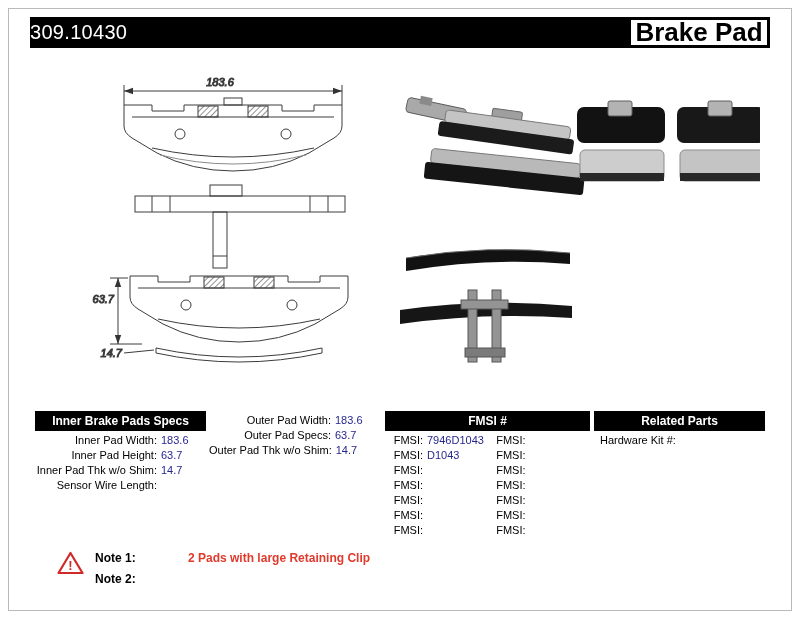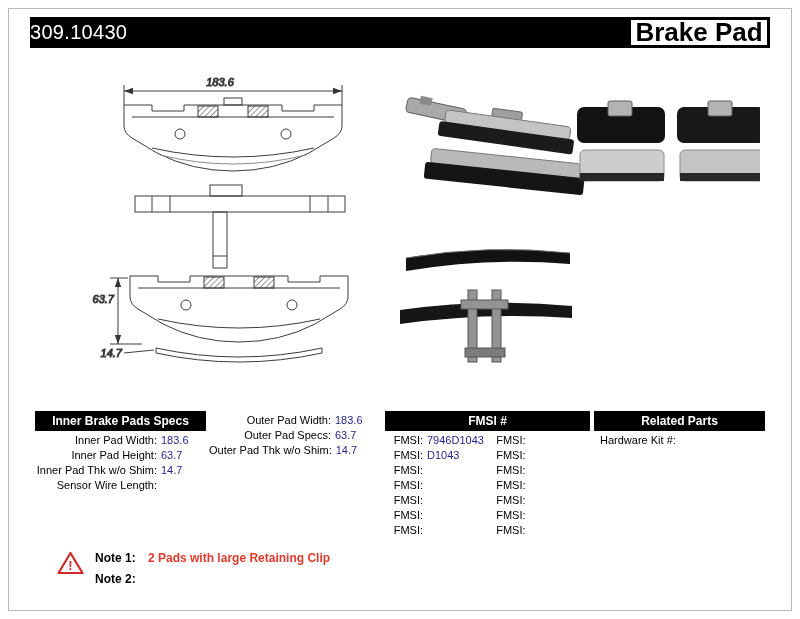--- a/index.html
+++ b/index.html
@@ -32,21 +32,21 @@
   .fmsi-col { width:50%; }
   .fmsi-col .spec-label { flex:0 0 38px; }
   .col-related .spec-label { flex:0 0 auto; text-align:left; padding-left:6px; }
 
   
   .notes { position:absolute; left:57px; top:548px; }
   .warn-icon { position:absolute; left:0; top:3px; }
   .note-lines { margin-left:38px; }
   .note-line { font-size:12px; font-weight:bold; line-height:21px; white-space:nowrap; }
   .note-label { color:#000; margin-right:9px; }
-  .note-text { color:var(--note_red,#e03a2c); }
+  .note-text { color:var(--note_red,#e03a2c);margin-left:40px; }
 </style>
 </head>
 <body>
 
 <div class="page">
   <div class="frame"></div>
 
   <div class="titlebar">
     <span class="part-number">309.10430</span>
     <span class="product-box">

